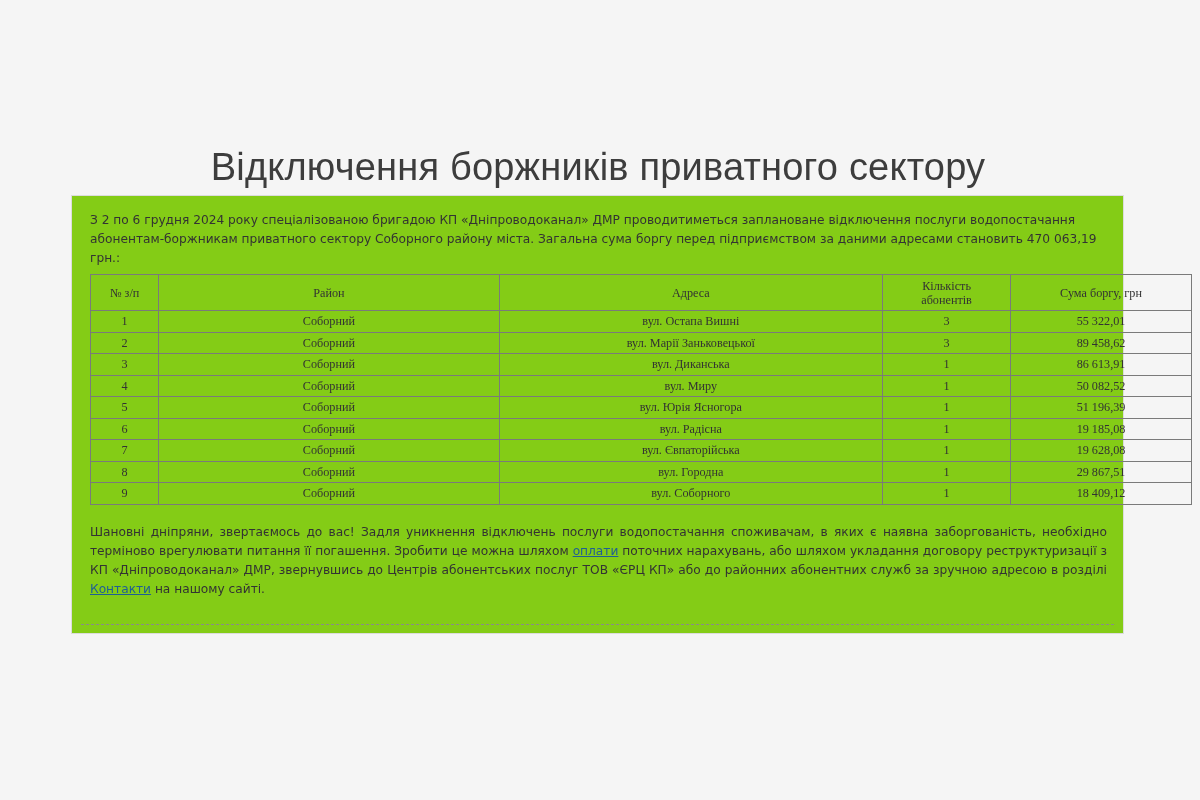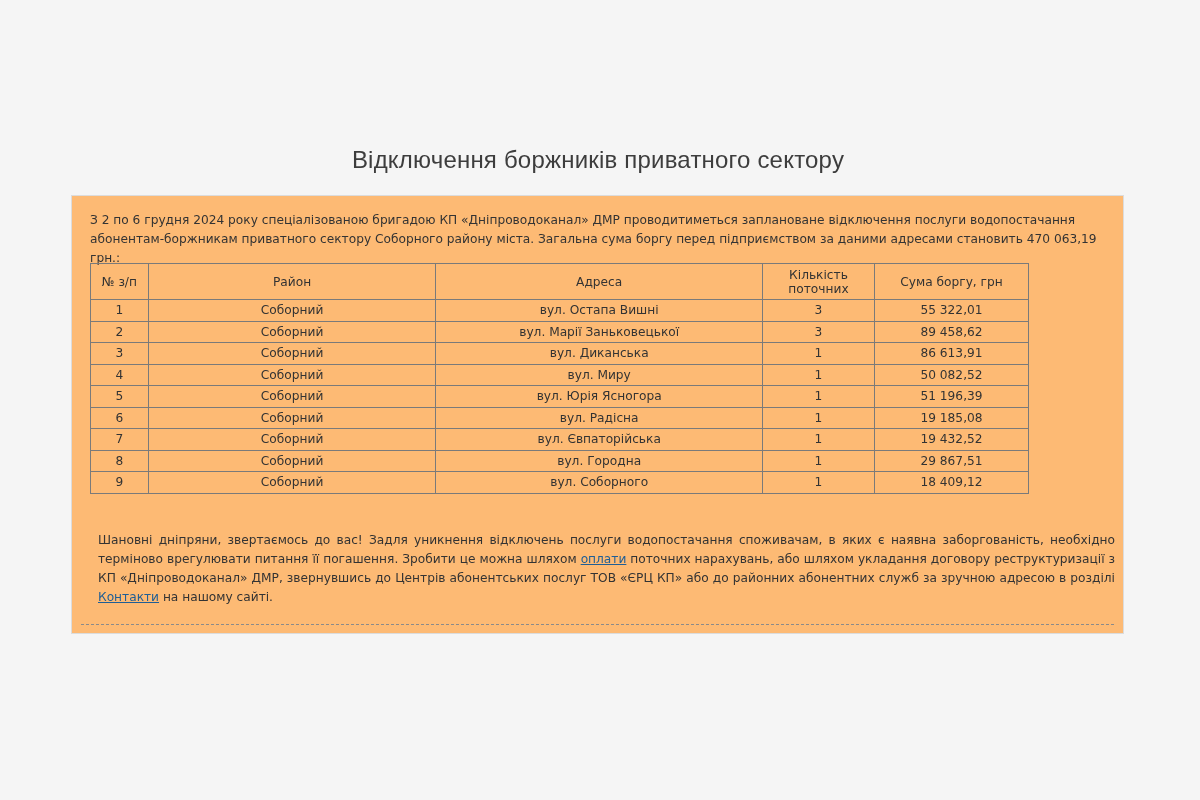--- a/index.html
+++ b/index.html
@@ -15,54 +15,55 @@
       color: #333;
       position: relative;
     }
     .page-title {
       position: absolute;
       left: 0;
       width: 1196px;
       top: 146px;
       text-align: center;
       font-family: "Liberation Sans", sans-serif;
-      font-size: 24px;
+      font-size: 38px;
       font-weight: normal;
       color: #3d3d3d;
       margin: 0;
       letter-spacing: 0.2px;
     }
     .content-box {
       position: absolute;
       left: 71px;
       top: 195px;
       width: 1053px;
       height: 439px;
-      background: #fdba74;
+      background: #84cc16;
       border: 1px solid #dcdcdc;
       box-sizing: border-box;
     }
     .intro {
       position: absolute;
       left: 18px;
       top: 15px;
       width: 1018px;
       font-size: 12.2px;
       line-height: 19px;
       color: #333;
       margin: 0;
     }
     table.debts {
       position: absolute;
       left: 18px;
-      top: 67px;
-      width: 939px;
+      top: 78px;
+      width: 1102px;
       border-collapse: collapse;
       font-size: 12.2px;
       color: #333;
+      font-family: Liberation Serif, serif;
     }
     table.debts th, table.debts td {
       border: 1px solid #7a7a7a;
       text-align: center;
       font-weight: normal;
       padding: 0;
     }
     table.debts th {
       height: 35px;
       line-height: 14px;
@@ -77,21 +78,21 @@
     .col-count { width: 117px; margin-top: 28px; }
     .col-sum { width: 166px; }
     .outro {
       position: absolute;
       left: 18px;
       top: 327px;
       width: 1017px;
       font-size: 12.2px;
       line-height: 19px;
       color: #333;
-      margin: 8px;
+      margin: 0;
       text-align: justify;
     }
     .outro a {
       color: #1f5e95;
       text-decoration: underline;
     }
     .divider {
       position: absolute;
       left: 9px;
       right: 9px;
@@ -107,21 +108,21 @@
 <div class="content-box">
 
   <p class="intro">З 2 по 6 грудня 2024 року спеціалізованою бригадою КП «Дніпроводоканал» ДМР проводитиметься  заплановане відключення послуги водопостачання абонентам-боржникам приватного сектору  Соборного району міста. Загальна сума боргу перед підприємством за даними адресами  становить 470 063,19 грн.:</p>
 
   <table class="debts">
     <thead>
       <tr>
         <th class="col-num">№ з/п</th>
         <th class="col-district">Район</th>
         <th class="col-address">Адреса</th>
-        <th class="col-count"><span>Кількість</span><br><span>поточних</span></th>
+        <th class="col-count"><span>Кількість</span><br><span>абонентів</span></th>
         <th class="col-sum">Сума боргу, грн</th>
       </tr>
     </thead>
     <tbody>
       <tr>
         <td>1</td>
         <td>Соборний</td>
         <td>вул. Остапа Вишні</td>
         <td>3</td>
         <td>55 322,01</td>
@@ -159,21 +160,21 @@
         <td>Соборний</td>
         <td>вул. Радісна</td>
         <td>1</td>
         <td>19 185,08</td>
       </tr>
       <tr>
         <td>7</td>
         <td>Соборний</td>
         <td>вул. Євпаторійська</td>
         <td>1</td>
-        <td>19 432,52</td>
+        <td>19 628,08</td>
       </tr>
       <tr>
         <td>8</td>
         <td>Соборний</td>
         <td>вул. Городна</td>
         <td>1</td>
         <td>29 867,51</td>
       </tr>
       <tr>
         <td>9</td>

